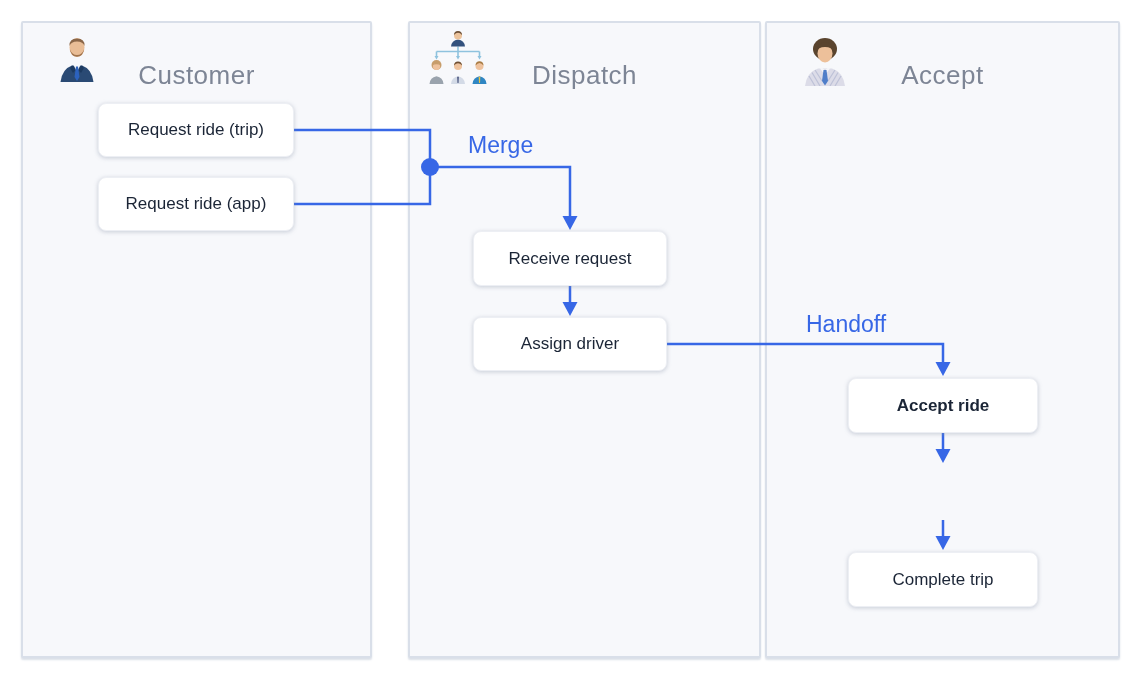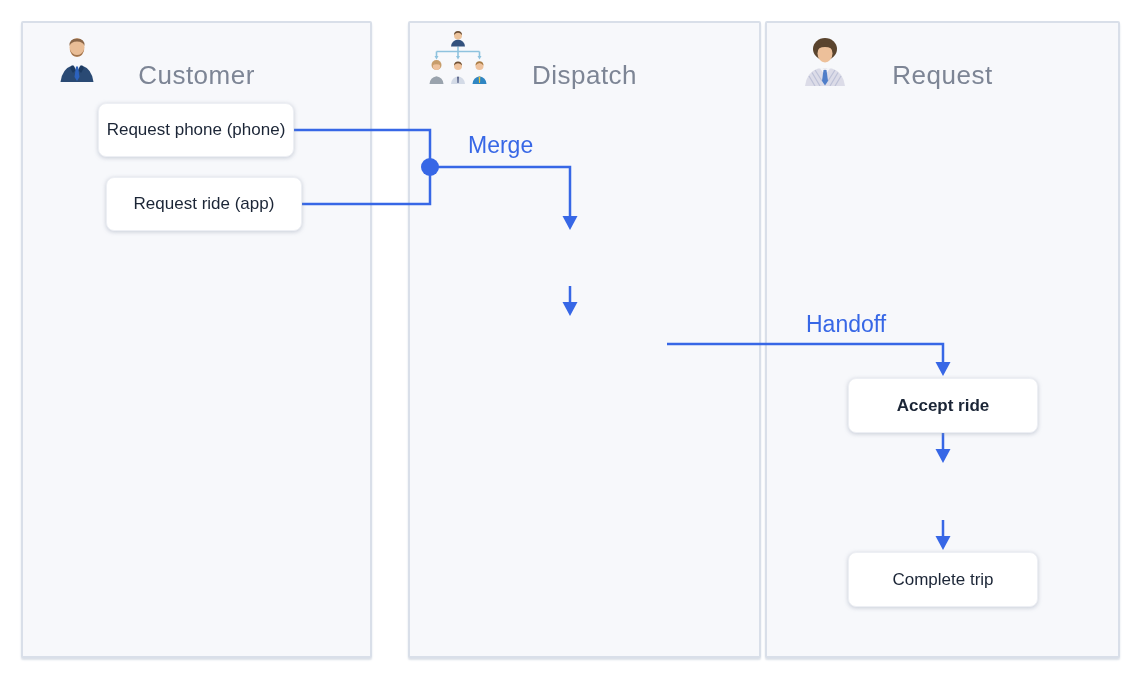--- a/index.html
+++ b/index.html
@@ -102,21 +102,21 @@
             <path d="M11,36.5 L19,50"></path>
             <path d="M14,34 L21,45"></path>
           <path d="M34,34 L27,45"></path>
             <path d="M37,36.5 L29,50"></path>
             <path d="M40,40 L34,50"></path>
         </g>
         <path d="M19,32.5 L24,39 L29,32.5 L27,31.5 L24,34.5 L21,31.5 Z" fill="#f4f5f9"></path>
         <path d="M22.5,34 L25.5,34 L27,45 L24,49.5 L21,45 Z" fill="#4f7ec9"></path>
       </svg>
     </span>
-    <div class="lane-title">Request</div>
+    <div class="lane-title">Accept</div>
   </div>
 
   <svg class="connectors" width="1142" height="681" viewBox="0 0 1142 681">
     <g stroke="#3767e6" stroke-width="2.5" fill="none">
       <path d="M294,130 H430 V167"></path>
       <path d="M294,204 H430 V167"></path>
       <path d="M430,167 H570 V217"></path>
       <path d="M570,286 V302"></path>
       <path d="M667,344 H943 V363"></path>
       <path d="M943,433 V449"></path>
@@ -128,18 +128,20 @@
       <polygon points="562.5,302 577.5,302 570,316"></polygon>
       <polygon points="935.5,362 950.5,362 943,376"></polygon>
       <polygon points="935.5,449 950.5,449 943,463"></polygon>
       <polygon points="935.5,536 950.5,536 943,550"></polygon>
     </g>
   </svg>
 
   <div class="edge-label" style="left:468px;top:135px;">Merge</div>
   <div class="edge-label" style="left:806px;top:314px;">Handoff</div>
 
-  <div class="node" style="left:98px;top:103px;width:196px;height:54px;">Request phone (phone)</div>
-  <div class="node" style="left:106px;top:177px;width:196px;height:54px;text-align:right;">Request ride (app)</div>
+  <div class="node" style="left:98px;top:103px;width:196px;height:54px;">Request ride (trip)</div>
+  <div class="node" style="left:98px;top:177px;width:196px;height:54px;text-align:right;">Request ride (app)</div>
+  <div class="node" style="left:473px;top:231px;width:194px;height:55px;">Receive request</div>
+  <div class="node" style="left:473px;top:317px;width:194px;height:54px;">Assign driver</div>
   <div class="node" style="left:848px;top:378px;width:190px;height:55px;font-weight:bold;">Accept ride</div>
   <div class="node" style="left:848px;top:552px;width:190px;height:55px;">Complete trip</div>
 
 </div>
 
 </body></html>

